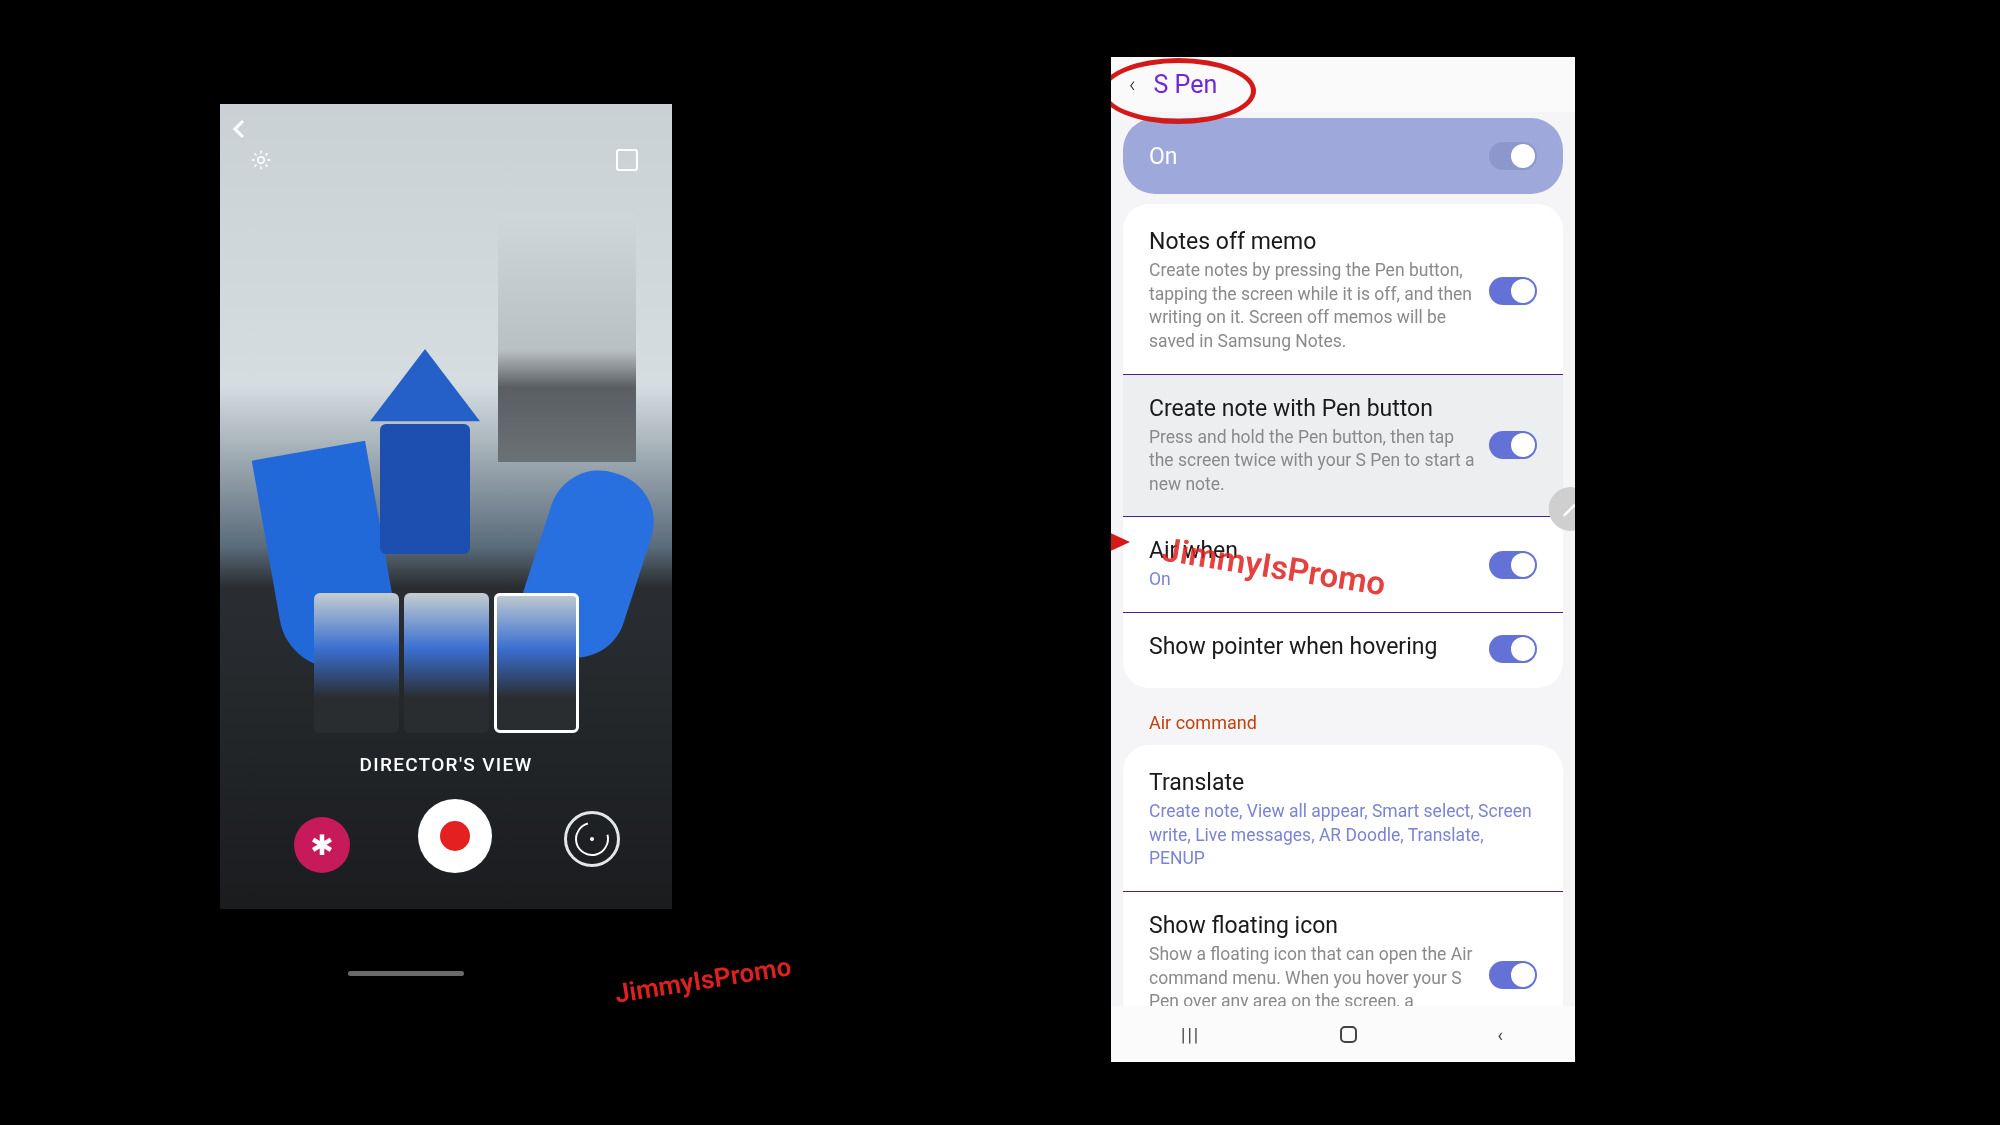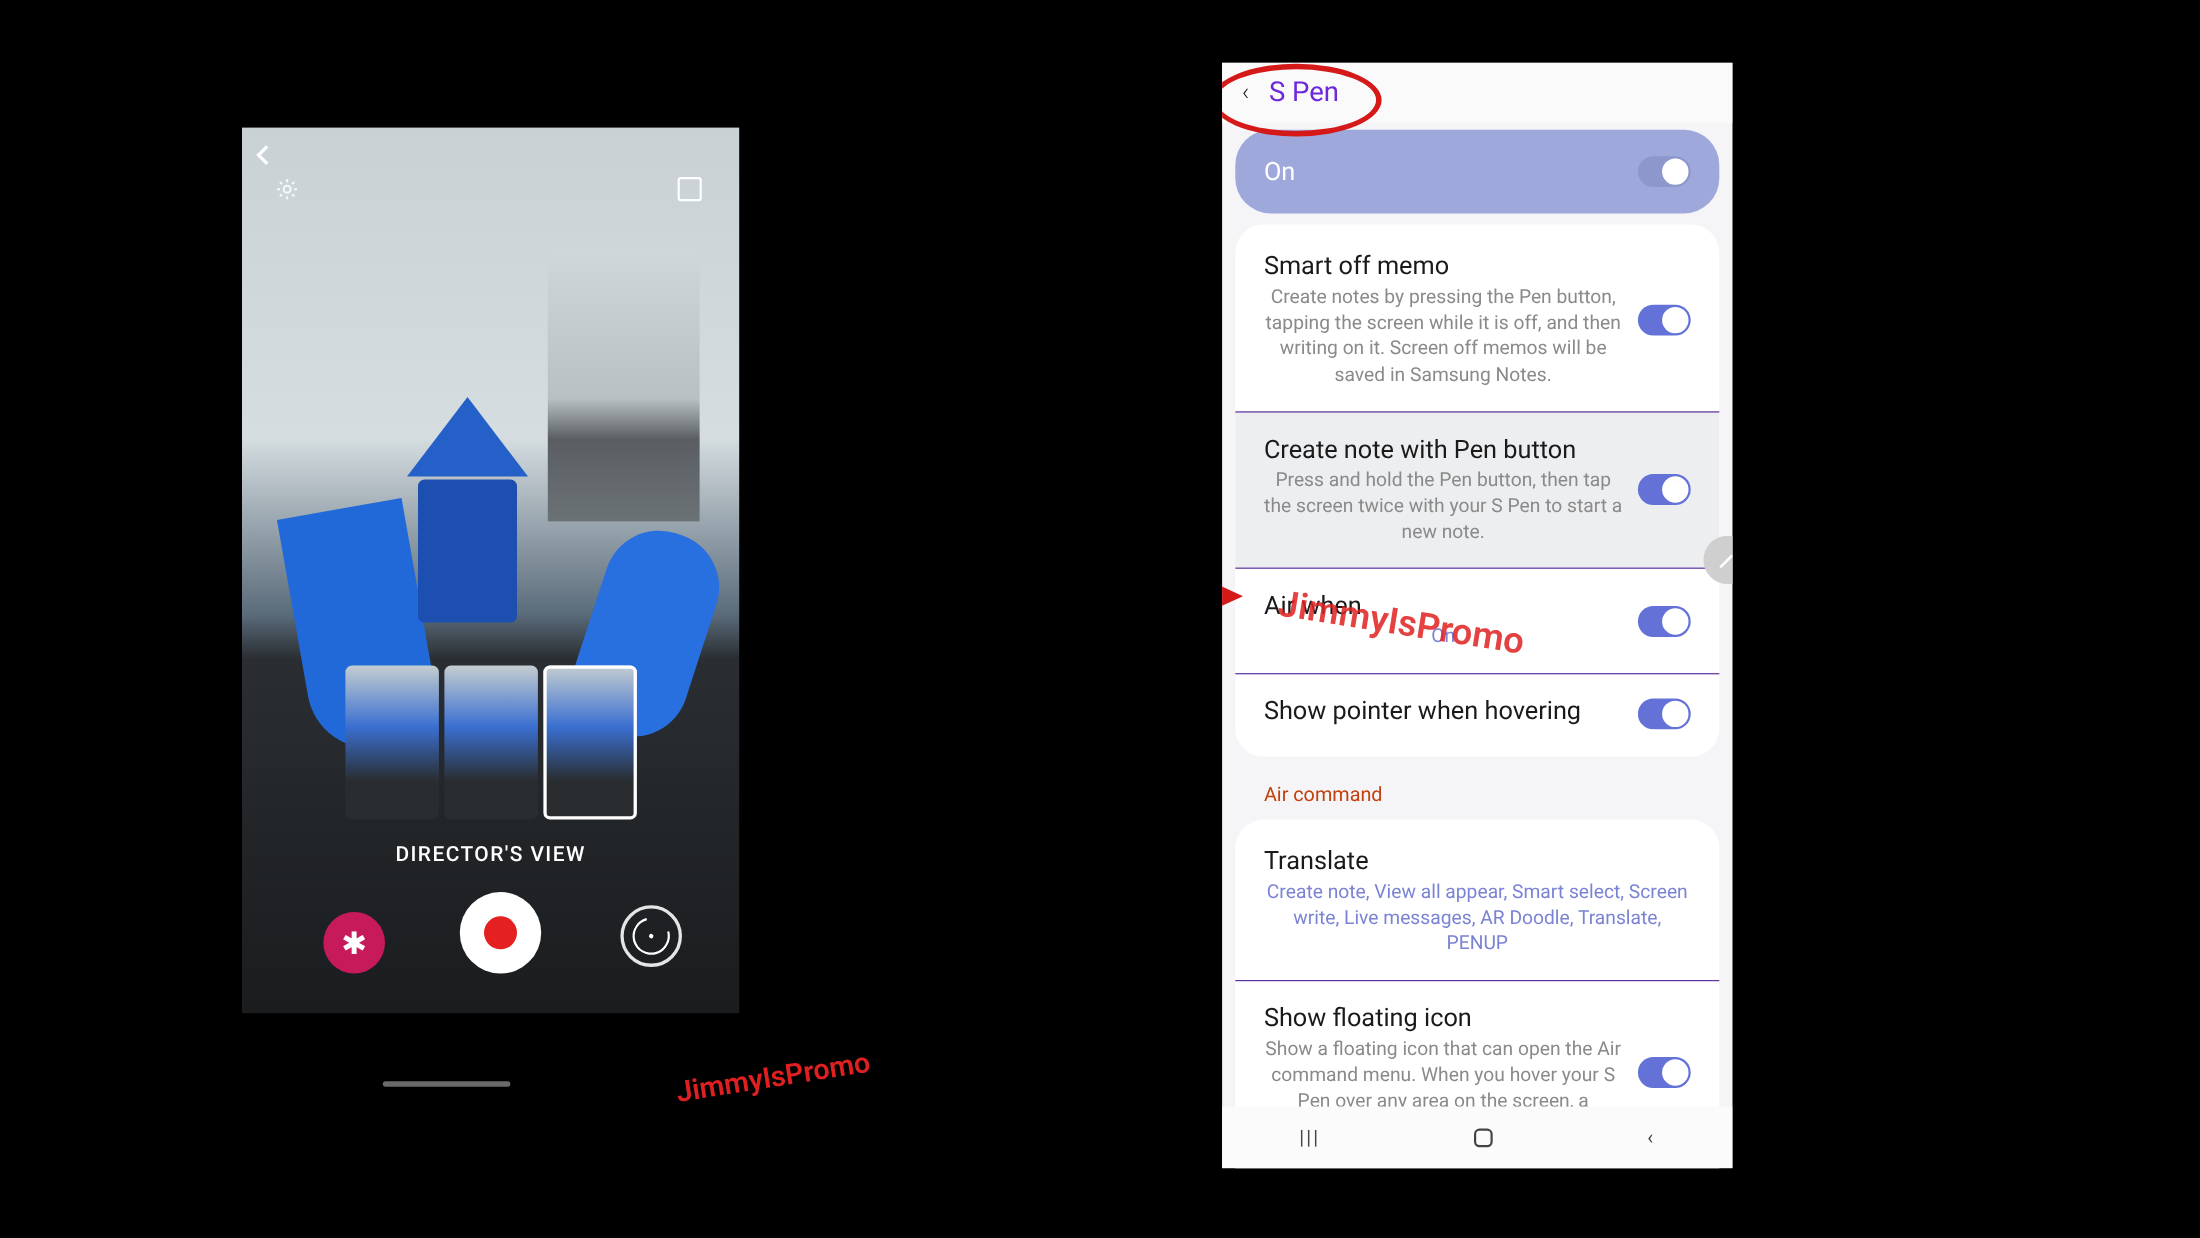--- a/index.html
+++ b/index.html
@@ -9,21 +9,21 @@
   background: #000;
   font-family: -apple-system, Roboto, "Segoe UI", sans-serif;
   position: relative;
   overflow: hidden;
 }
 
 
 .phone-left {
   position: absolute;
   left: 220px;
-  top: 96px;
+  top: 84px;
   width: 452px;
   height: 820px;
   background: #000;
 }
 
 .camera-viewfinder {
   position: absolute;
   left: 0;
   top: 20px;
   width: 452px;
@@ -339,21 +339,20 @@
 .row-body { flex: 1; }
 .row-title {
   font-size: 23px;
   color: #1a1a1a;
   margin-bottom: 4px;
 }
 .row-sub {
   font-size: 17.5px;
   color: #8a8a8a;
   line-height: 1.35;
-  text-align: center;
 }
 .row-sub.accent { color: #7b83d4; }
 
 .section-label {
   font-size: 18px;
   color: #c2410c;
   padding: 14px 38px 2px;
 }
 
 .fab {
@@ -477,21 +476,21 @@
   <div class="master-card">
     <span>On</span>
     <div class="toggle">
         <div class="knob"></div>
       </div>
   </div>
 
   <div class="card">
     <div class="row">
       <div class="row-body">
-        <div class="row-title">Smart off memo</div>
+        <div class="row-title">Notes off memo</div>
         <div class="row-sub">Create notes by pressing the Pen button, tapping the screen while it is off, and then writing on it. Screen off memos will be saved in Samsung Notes.</div>
       </div>
       <div class="toggle light">
           <div class="knob"></div>
         </div>
     </div>
     <div class="row selected">
       <div class="row-body">
         <div class="row-title">Create note with Pen button</div>
         <div class="row-sub">Press and hold the Pen button, then tap the screen twice with your S Pen to start a new note.</div>

